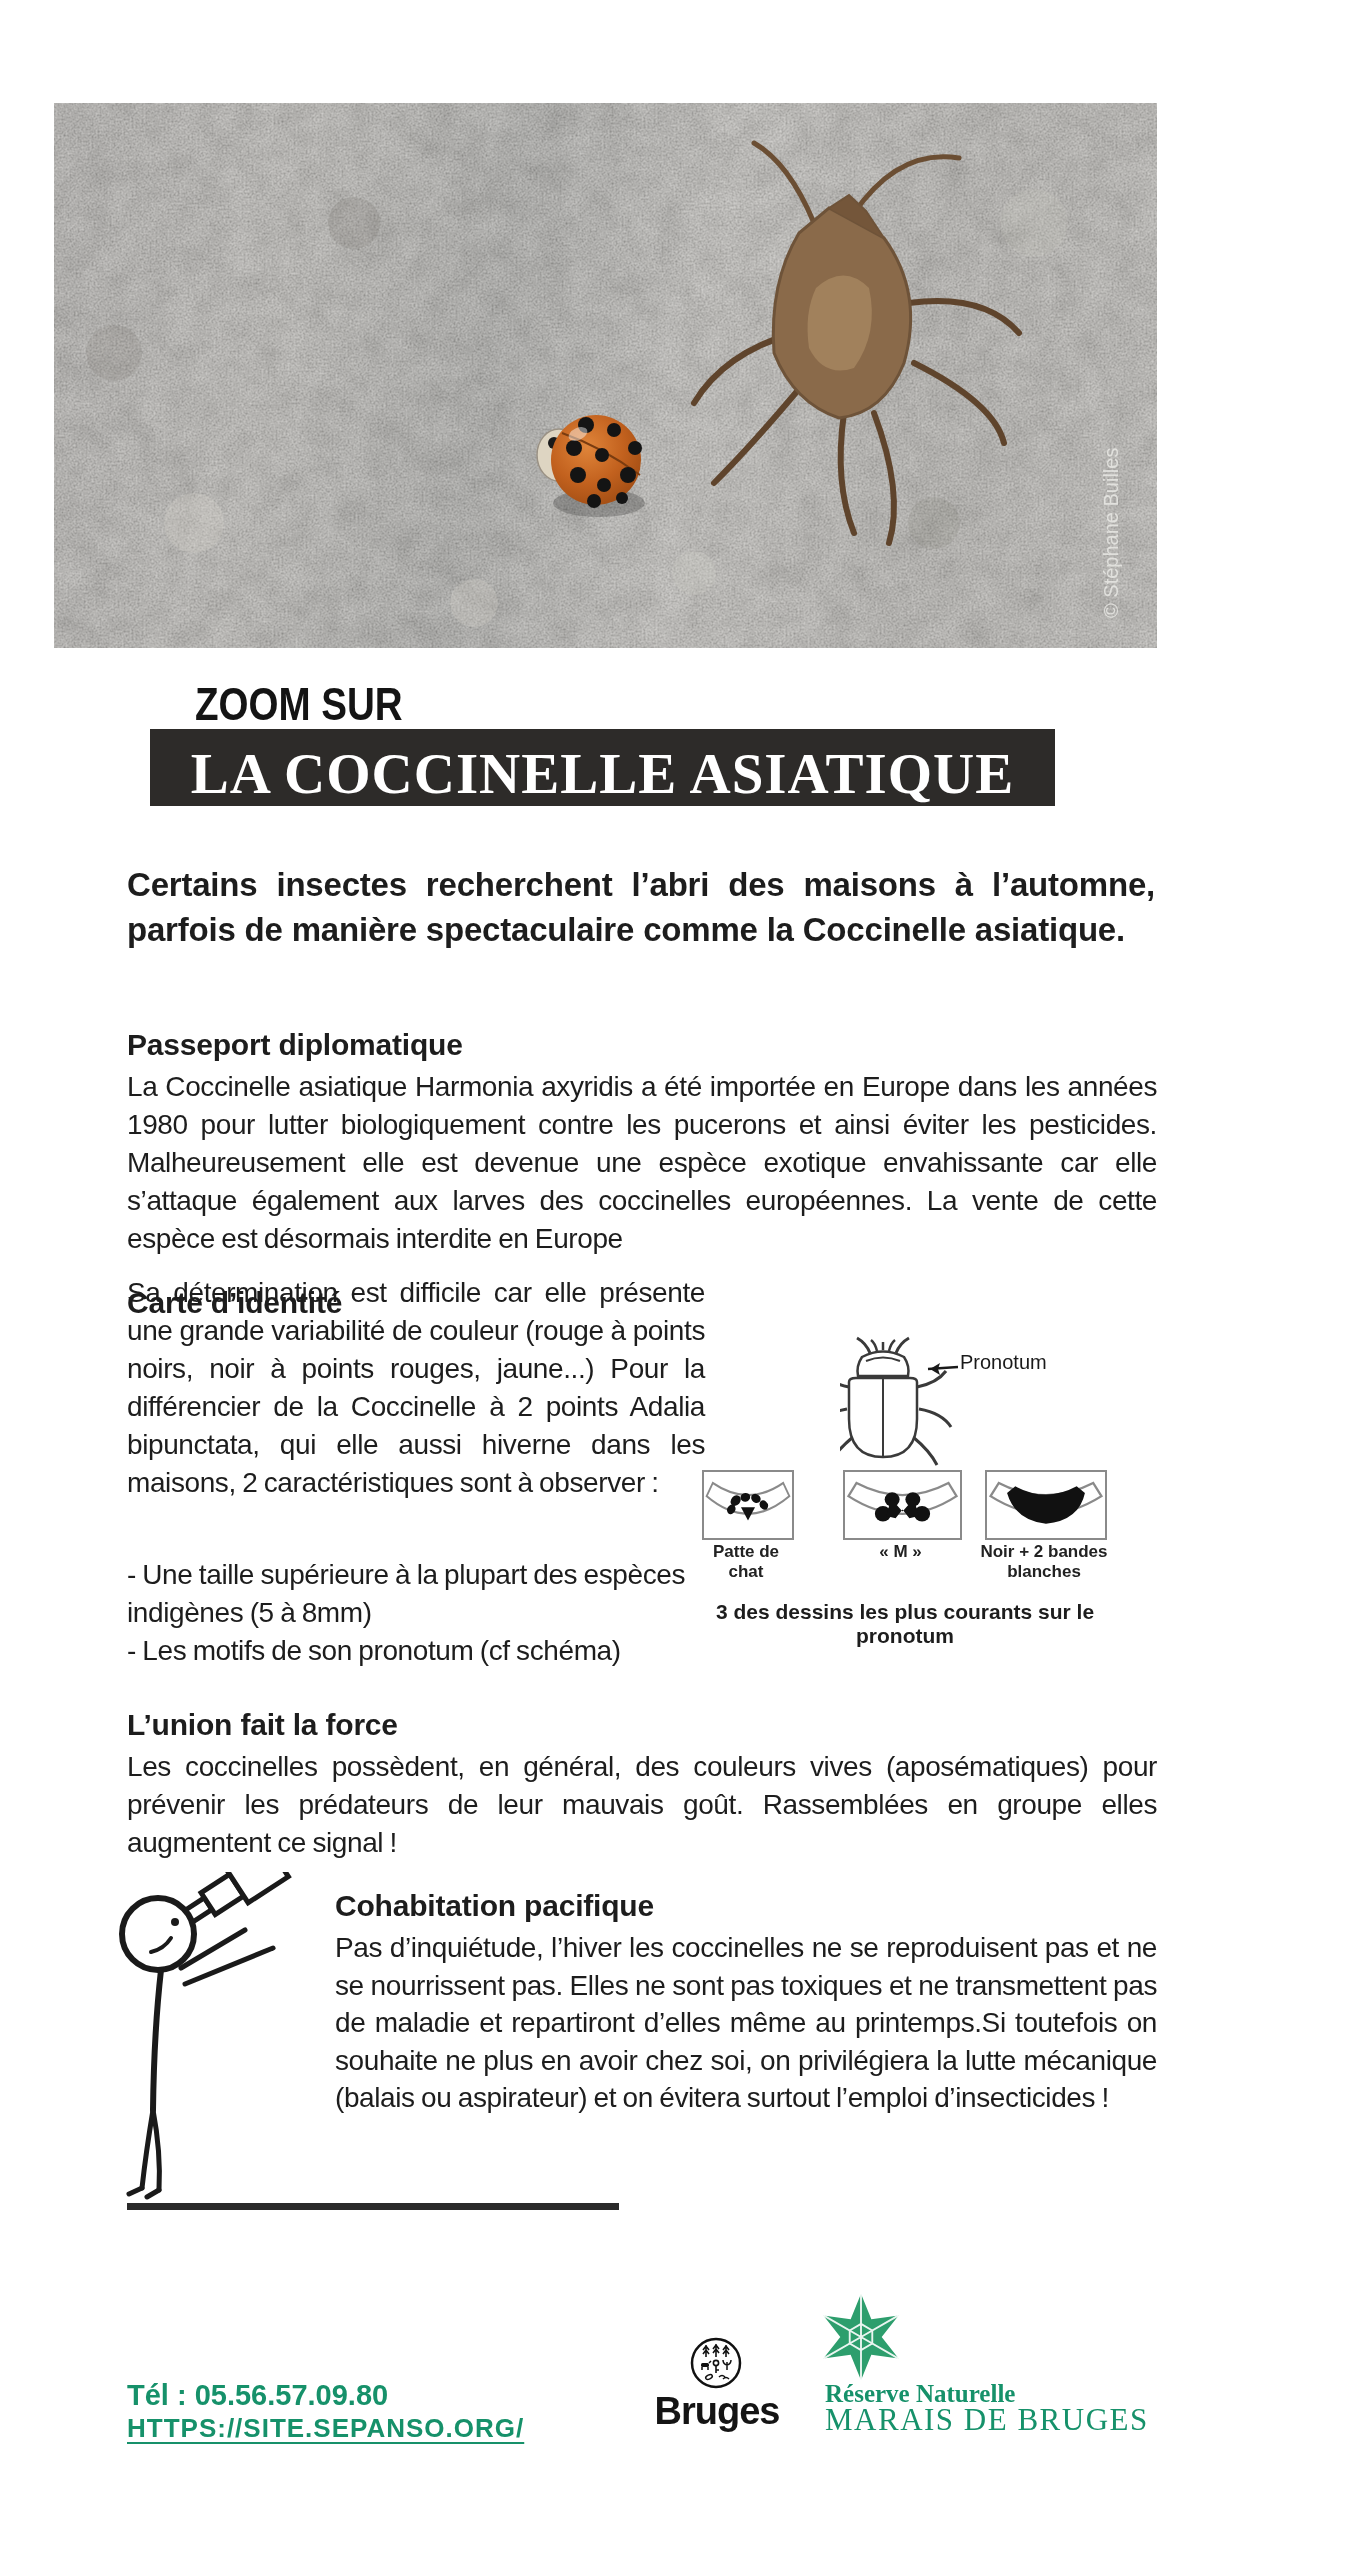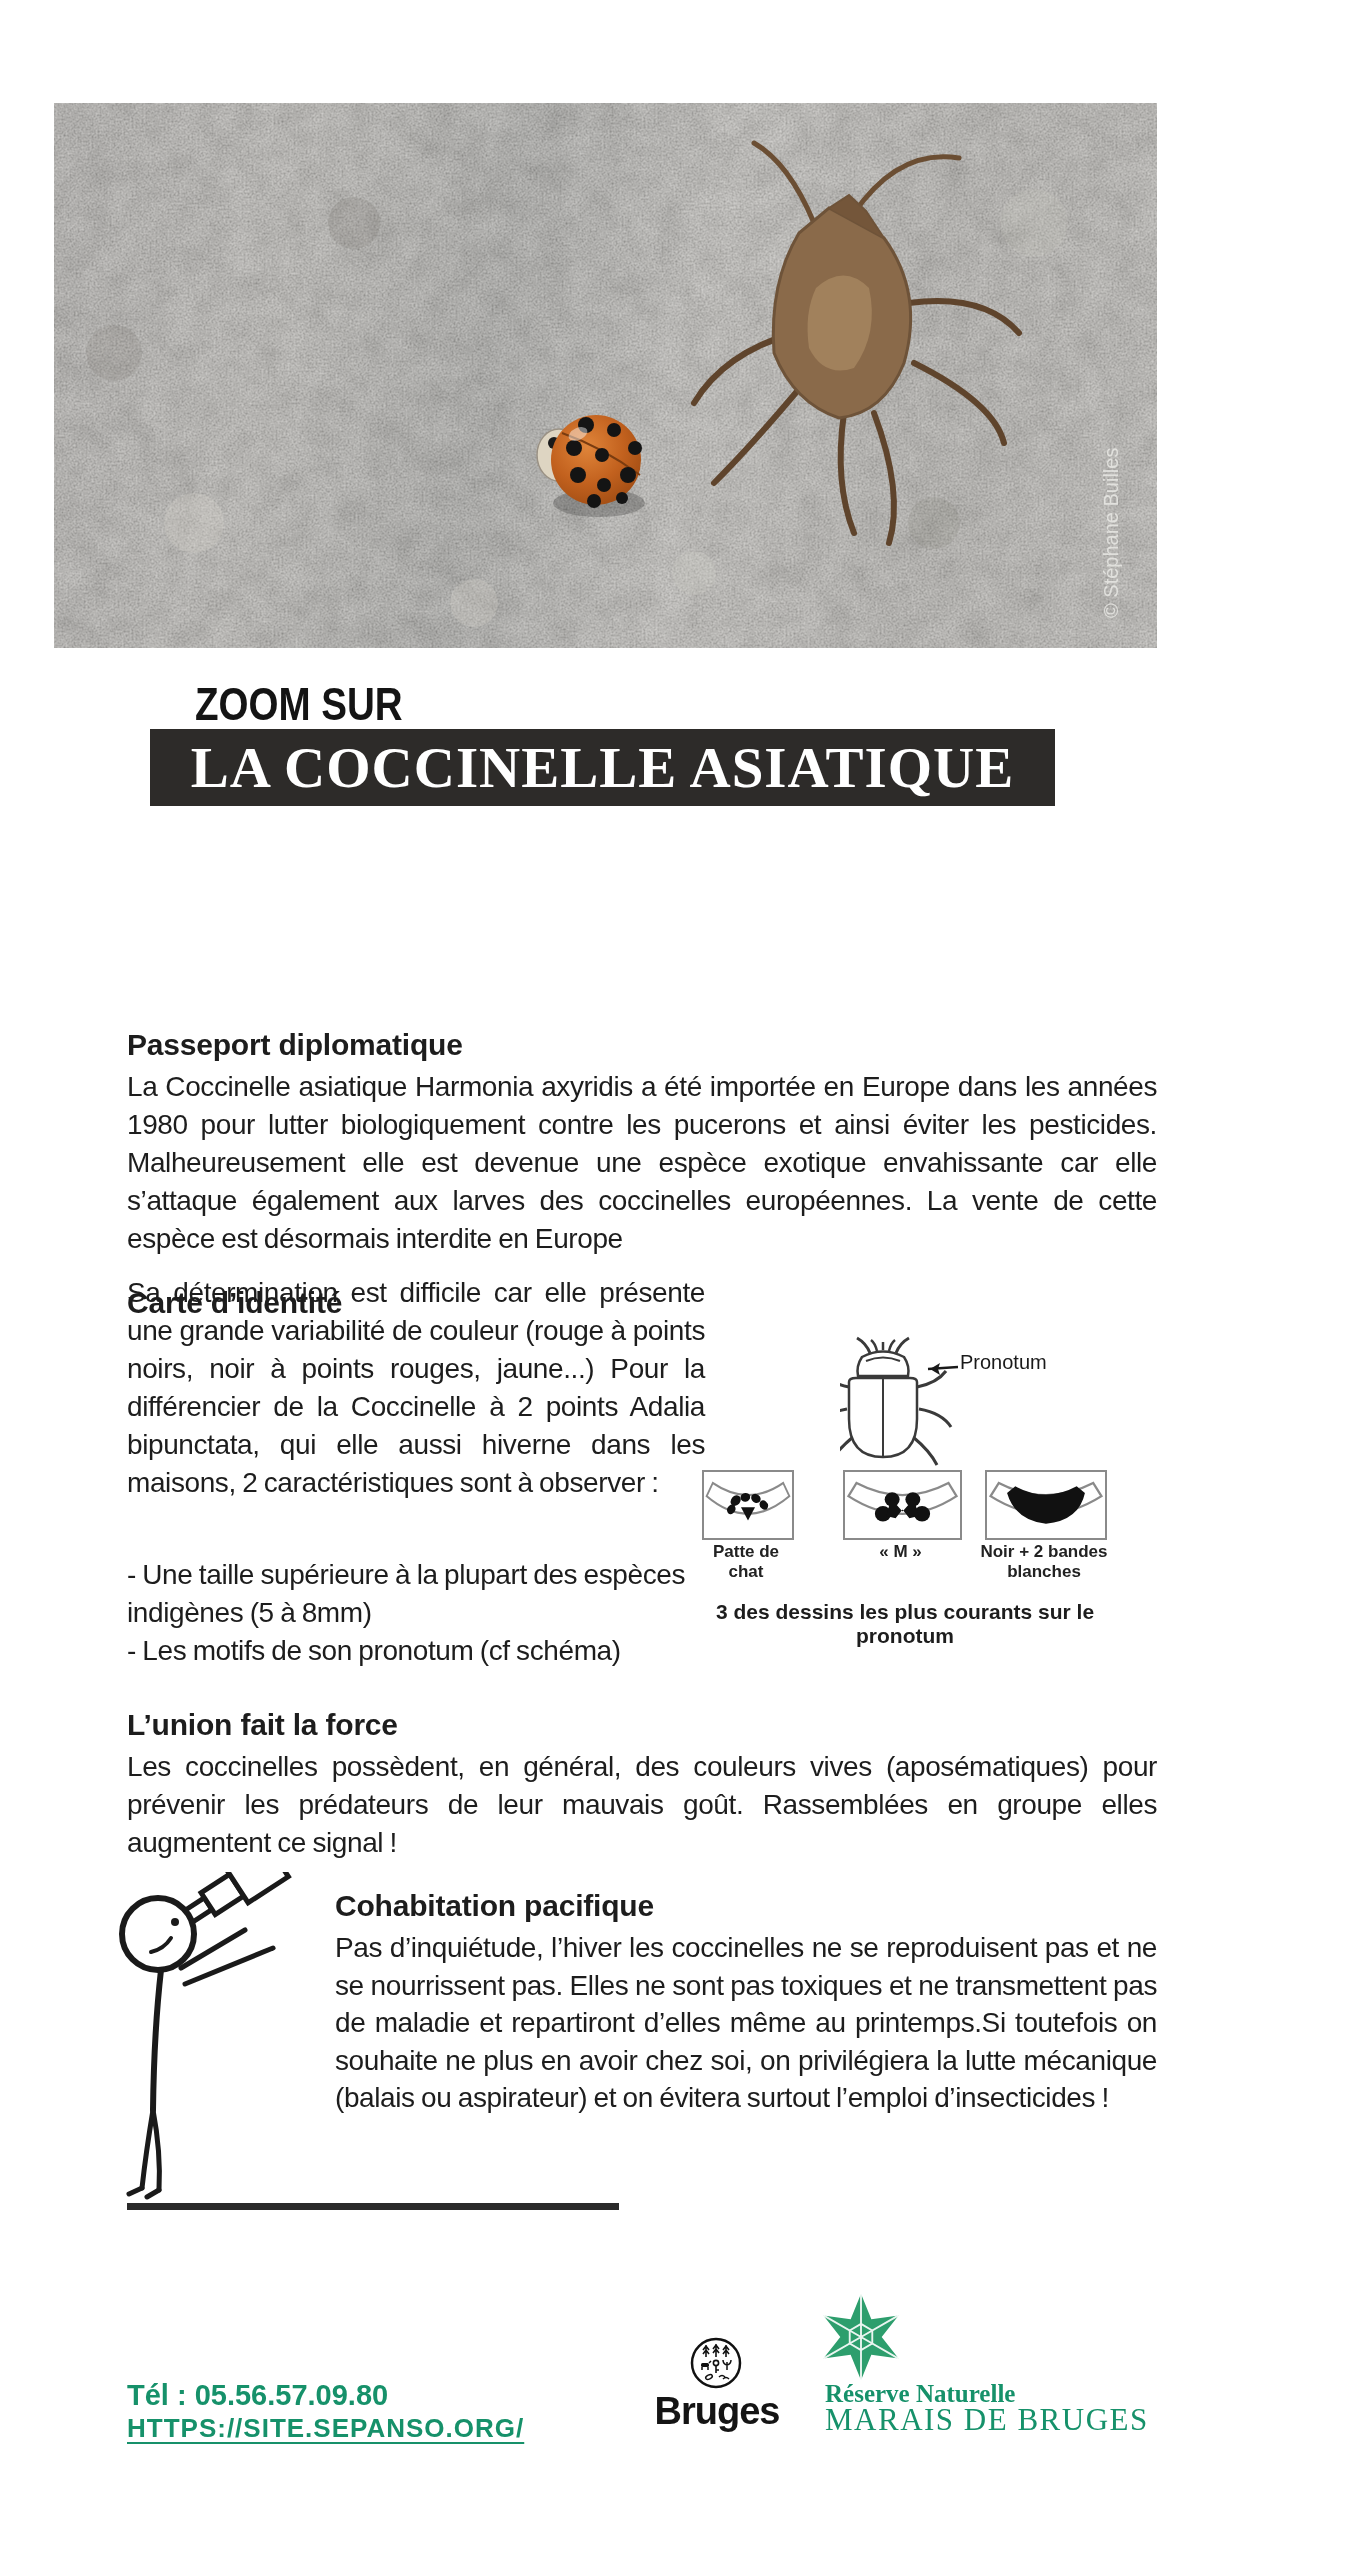--- a/index.html
+++ b/index.html
@@ -11,21 +11,21 @@
   .photo{left:54px;top:103px;width:1103px;height:545px;overflow:hidden;
          background:linear-gradient(100deg,#8f8b84 0%,#a7a39a 22%,#818079 40%,#b3afa6 58%,#98948b 78%,#aaa69d 100%);}
   .photo svg{position:absolute;left:0;top:0;}
   .credit{left:1046px;top:355px;width:26px;height:180px;color:#e9e9e5;font-size:20px;
           transform:rotate(-90deg) translateX(-160px);transform-origin:left top;white-space:nowrap;opacity:.85;}
 
   
   .kicker{left:195px;top:676px;font-size:47px;font-weight:600;letter-spacing:0px;
           transform:scaleX(.82);transform-origin:left top;color:#141414;}
   .titlebar{left:150px;top:729px;width:905px;height:77px;background:#2d2b29;
-            display:flex;align-items:center;justify-content:center;}
+            display:flex;align-items:flex-end;justify-content:center;}
   .titlebar span{font-family:"Liberation Serif", serif;font-weight:bold;color:#ffffff;
                  font-size:57px;letter-spacing:1px;white-space:nowrap;}
 
   
   .intro{left:127px;top:862px;width:1028px;font-size:33px;font-weight:bold;line-height:45px;
          text-align:justify;letter-spacing:-0.2px;}
   .h{font-size:30px;font-weight:bold;letter-spacing:-0.2px;}
   .body{font-size:28px;line-height:38px;text-align:justify;letter-spacing:-0.4px;word-spacing:-1px;}
   .nojust{text-align:left;}
 
@@ -136,20 +136,21 @@
       </g>
     </svg>
     <div class="abs credit">© Stéphane Builles</div>
   </div>
 
   <div class="abs kicker">ZOOM SUR</div>
   <div class="abs titlebar">
     <span>LA COCCINELLE ASIATIQUE</span>
   </div>
 
+  <div class="abs intro">Certains insectes recherchent l’abri des maisons à l’automne, parfois de manière spectaculaire comme la Coccinelle asiatique.</div>
 
   <div class="abs h" style="left:127px;top:1028px;">Passeport diplomatique</div>
   <div class="abs body" style="left:127px;top:1068px;width:1030px;">La Coccinelle asiatique Harmonia axyridis a été importée en Europe dans les années 1980 pour lutter biologiquement contre les pucerons et ainsi éviter les pesticides. Malheureusement elle est devenue une espèce exotique envahissante car elle s’attaque également aux larves des coccinelles européennes. La vente de cette espèce est désormais interdite en Europe</div>
 
   <div class="abs h" style="left:127px;top:1286px;">Carte d’identité</div>
   <div class="abs body" style="left:127px;top:1274px;width:578px;">Sa détermination est difficile car elle présente une grande variabilité de couleur (rouge à points noirs, noir à points rouges, jaune...) Pour la différencier de la Coccinelle à 2 points Adalia bipunctata, qui elle aussi hiverne dans les maisons, 2 caractéristiques sont à observer :</div>
   <div class="abs body nojust" style="left:127px;top:1556px;width:600px;">- Une taille supérieure à la plupart des espèces indigènes (5 à 8mm)</div>
   <div class="abs body nojust" style="left:127px;top:1632px;width:600px;">- Les motifs de son pronotum (cf schéma)</div>
 
   <div class="abs diagram">

